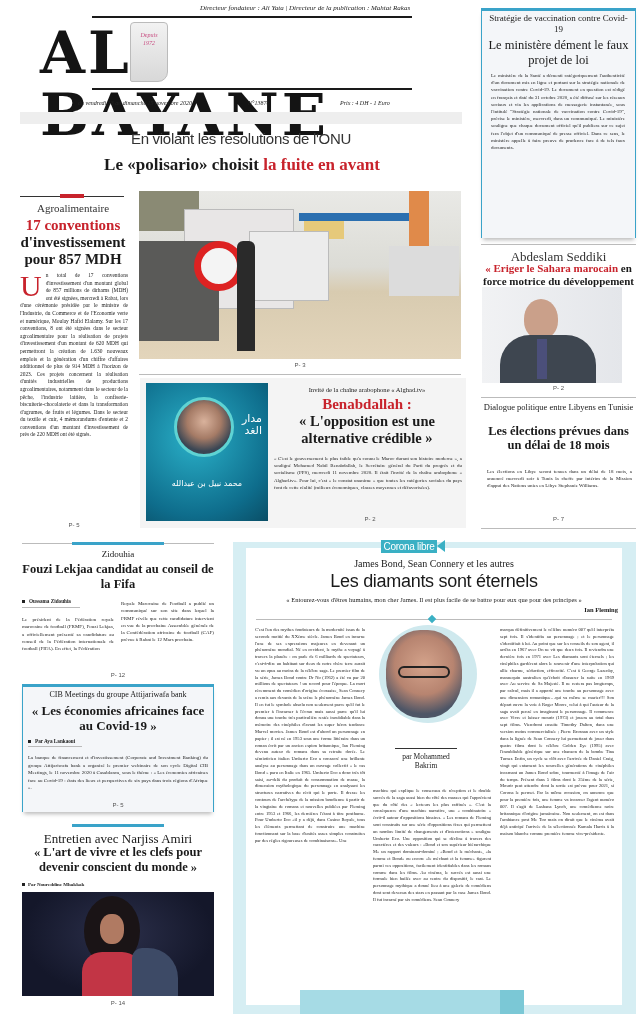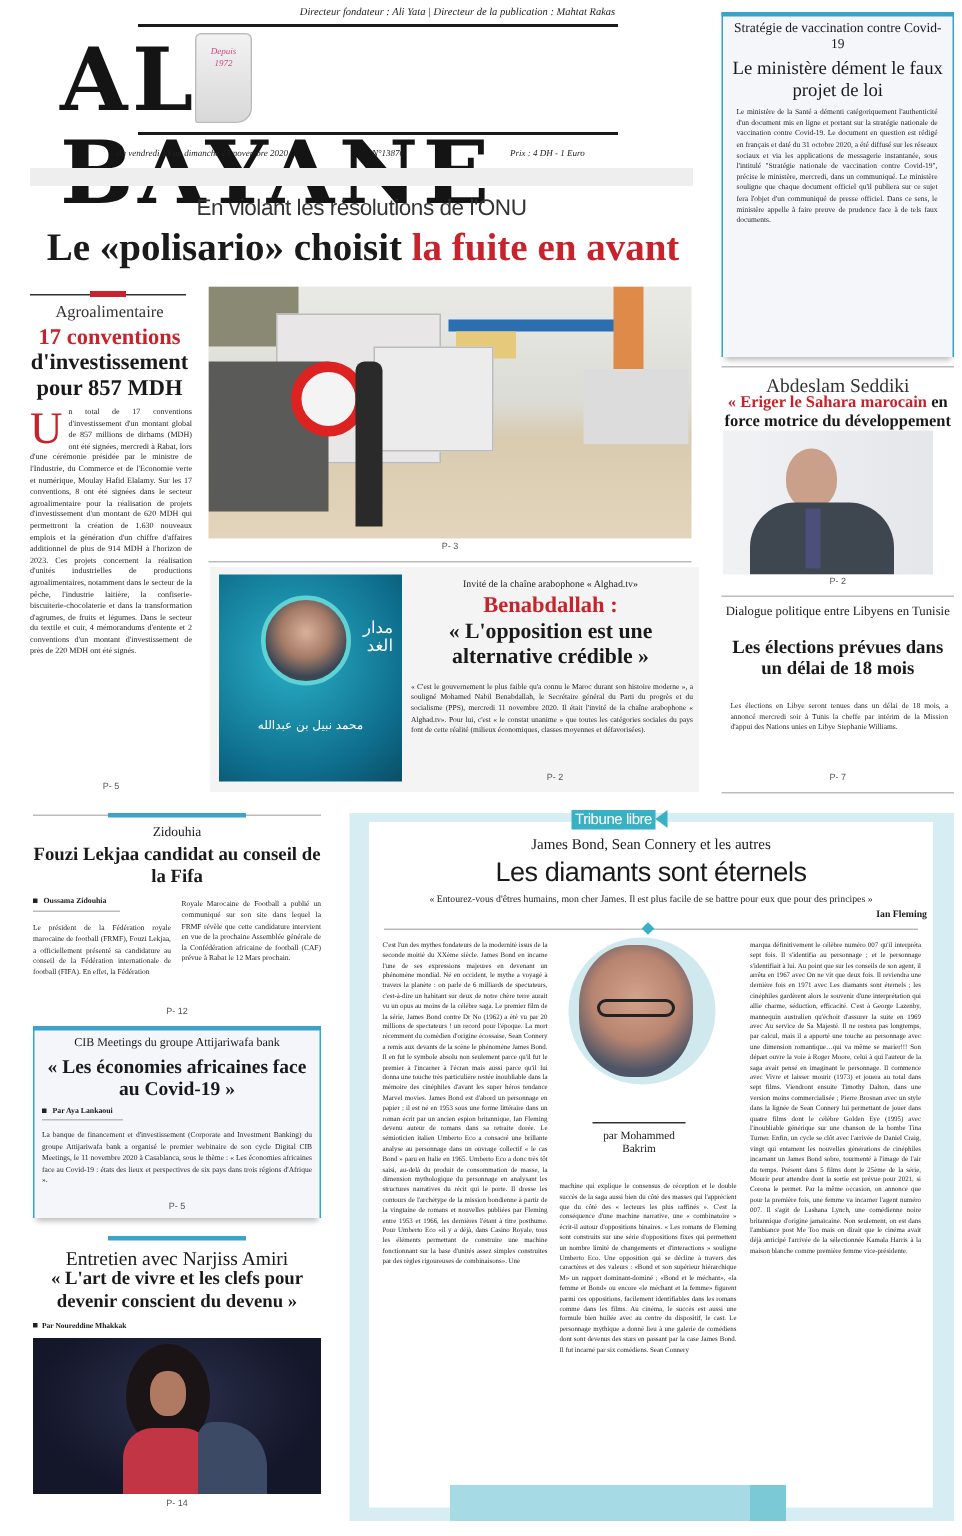--- a/index.html
+++ b/index.html
@@ -35,21 +35,21 @@
   <span>Depuis</span>
   <span style="margin-top:0">1972</span>
 </div>
 <div class="abs rule" style="left:92px;top:88px;width:320px"></div>
 <div class="abs meta" style="left:78px">du vendredi 13 au dimanche 15 novembre 2020</div>
 <div class="abs meta" style="left:248px">N°13876</div>
 <div class="abs meta" style="left:340px">Prix : 4 DH - 1 Euro</div>
 <div class="abs graybar"></div>
 
 <div class="abs sans center" style="left:20px;top:130px;width:442px;font-size:15px;font-weight:300;color:#333;letter-spacing:-0.3px">En violant les résolutions de l'ONU</div>
-<div class="abs center" style="left:14px;top:150px;width:456px;font-size:26px;font-weight:bold;line-height:30px;white-space:nowrap">
+<div class="abs center" style="left:14px;top:150px;width:456px;font-size:17px;font-weight:bold;line-height:30px;white-space:nowrap">
   <span>Le «polisario» choisit</span>
   <span class="red">la fuite en avant</span>
 </div>
 
 <div class="abs photo" style="left:139px;top:191px;width:322px;height:168px;background:linear-gradient(180deg,#e9e9e6 0%,#dcdcd6 45%,#d8cbb0 60%,#e3d5bb 100%)">
   <div class="abs" style="left:0;top:0;width:60px;height:40px;background:#8a8a74"></div>
   <div class="abs" style="left:45px;top:18px;width:110px;height:100px;background:#e8e6e6;border:1px solid #bbb"></div>
   <div class="abs" style="left:0;top:50px;width:80px;height:100px;background:#5a5a58"></div>
   <div class="abs" style="left:160px;top:22px;width:120px;height:8px;background:#2b6fb0"></div>
   <div class="abs" style="left:165px;top:30px;width:40px;height:18px;background:#e6c97a"></div>
@@ -127,35 +127,35 @@
 <div class="abs center" style="left:26px;top:703px;width:184px;font-size:13px;font-weight:bold;line-height:15px">« Les économies africaines face au Covid-19 »</div>
 <div class="abs" style="left:28px;top:738px;width:90px;font-size:5.2px;font-weight:bold">
   <span style="display:inline-block;width:3px;height:3px;background:#222;margin-right:4px;vertical-align:middle"></span><span>Par Aya Lankaoui</span>
 </div>
 <div class="abs hr" style="left:28px;top:746px;width:54px"></div>
 <div class="abs body-text" style="left:28px;top:754px;width:180px;font-size:5px;line-height:7.6px">La banque de financement et d'investissement (Corporate and Investment Banking) du groupe Attijariwafa bank a organisé le premier webinaire de son cycle Digital CIB Meetings, le 11 novembre 2020 à Casablanca, sous le thème : « Les économies africaines face au Covid-19 : états des lieux et perspectives de six pays dans trois régions d'Afrique ».</div>
 <div class="abs pref" style="left:22px;top:802px;width:192px">P- 5</div>
 
 <div class="abs" style="left:72px;top:824px;width:92px;height:3px;background:#3aa3c9"></div>
 <div class="abs center" style="left:22px;top:831px;width:192px;font-size:13px">Entretien avec Narjiss Amiri</div>
-<div class="abs center" style="left:22px;top:845px;width:192px;font-size:12.5px;font-weight:bold;line-height:15px">« L'art de vivre et les clefs pour devenir conscient du devenu »</div>
+<div class="abs center" style="left:22px;top:845px;width:192px;font-size:12.5px;font-weight:bold;line-height:15px">« L'art de vivre et les clefs pour devenir conscient du monde »</div>
 <div class="abs" style="left:22px;top:882px;width:120px;font-size:5px;font-weight:bold">
   <span style="display:inline-block;width:3px;height:3px;background:#222;margin-right:3px;vertical-align:middle"></span><span>Par Noureddine Mhakkak</span>
 </div>
 <div class="abs photo" style="left:22px;top:892px;width:192px;height:104px;background:radial-gradient(ellipse at 50% 40%,#2b2f4a 0%,#14172a 70%)">
   <div class="abs" style="left:62px;top:4px;width:56px;height:70px;border-radius:50%;background:#1a1416"></div>
   <div class="abs" style="left:78px;top:22px;width:24px;height:30px;border-radius:45%;background:#b07a62"></div>
   <div class="abs" style="left:60px;top:60px;width:60px;height:44px;border-radius:20px 20px 0 0;background:#c23545"></div>
   <div class="abs" style="left:110px;top:56px;width:46px;height:48px;border-radius:10px 30px 0 0;background:#3d4a66"></div>
 </div>
 <div class="abs pref" style="left:22px;top:1000px;width:192px">P- 14</div>
 
 <div class="abs" style="left:233px;top:542px;width:403px;height:472px;background:#d6eef3"></div>
 <div class="abs" style="left:246px;top:548px;width:376px;height:457px;background:#fff"></div>
-<div class="abs sans" style="left:381px;top:540px;width:56px;height:13px;background:#3ab0c4;color:#fff;font-size:10px;line-height:13px;text-align:center;letter-spacing:-0.3px">Tribune libre</div>
+<div class="abs sans" style="left:381px;top:540px;width:56px;height:13px;background:#3ab0c4;color:#fff;font-size:10px;line-height:13px;text-align:center;letter-spacing:-0.3px">Corona libre</div>
 <div class="abs" style="left:437px;top:540px;width:0;height:0;border-top:6.5px solid transparent;border-bottom:6.5px solid transparent;border-right:8px solid #3ab0c4"></div>
 <div class="abs center" style="left:246px;top:558px;width:376px;font-size:10px">James Bond, Sean Connery et les autres</div>
 <div class="abs center sans" style="left:246px;top:571px;width:376px;font-size:18px;font-weight:300;letter-spacing:-0.3px">Les diamants sont éternels</div>
 <div class="abs center" style="left:248px;top:596px;width:372px;font-size:6.5px">« Entourez-vous d'êtres humains, mon cher James. Il est plus facile de se battre pour eux que pour des principes »</div>
 <div class="abs" style="left:248px;top:606px;width:370px;font-size:6.5px;font-weight:bold;text-align:right">Ian Fleming</div>
 <div class="abs hr" style="left:256px;top:619px;width:356px"></div>
 <div class="abs" style="left:429px;top:616px;width:6px;height:6px;background:#3ab0c4;transform:rotate(45deg)"></div>
 
 <div class="abs body-text" style="left:255px;top:627px;width:110px;font-size:4.6px;line-height:6.8px">C'est l'un des mythes fondateurs de la modernité issus de la seconde moitié du XXème siècle. James Bond en incarne l'une de ses expressions majeures en devenant un phénomène mondial. Né en occident, le mythe a voyagé à travers la planète : on parle de 6 milliards de spectateurs, c'est-à-dire un habitant sur deux de notre chère terre aurait vu un opus au moins de la célèbre saga. Le premier film de la série, James Bond contre Dr No (1962) a été vu par 20 millions de spectateurs ! un record pour l'époque. La mort récemment du comédien d'origine écossaise, Sean Connery a remis aux devants de la scène le phénomène James Bond. Il en fut le symbole absolu non seulement parce qu'il fut le premier à l'incarner à l'écran mais aussi parce qu'il lui donna une touche très particulière restée inoubliable dans la mémoire des cinéphiles d'avant les super héros tendance Marvel movies. James Bond est d'abord un personnage en papier ; il est né en 1953 sous une forme littéraire dans un roman écrit par un ancien espion britannique, Ian Fleming devenu auteur de romans dans sa retraite dorée. Le sémioticien italien Umberto Eco a consacré une brillante analyse au personnage dans un ouvrage collectif « le cas Bond » paru en Italie en 1965. Umberto Eco a donc très tôt saisi, au-delà du produit de consommation de masse, la dimension mythologique du personnage en analysant les structures narratives du récit qui le porte. Il dresse les contours de l'archétype de la mission bondienne à partir de la vingtaine de romans et nouvelles publiées par Fleming entre 1953 et 1966, les dernières l'étant à titre posthume. Pour Umberto Eco «il y a déjà, dans Casino Royale, tous les éléments permettant de construire une machine fonctionnant sur la base d'unités assez simples construites par des règles rigoureuses de combinaisons». Une</div>
 

